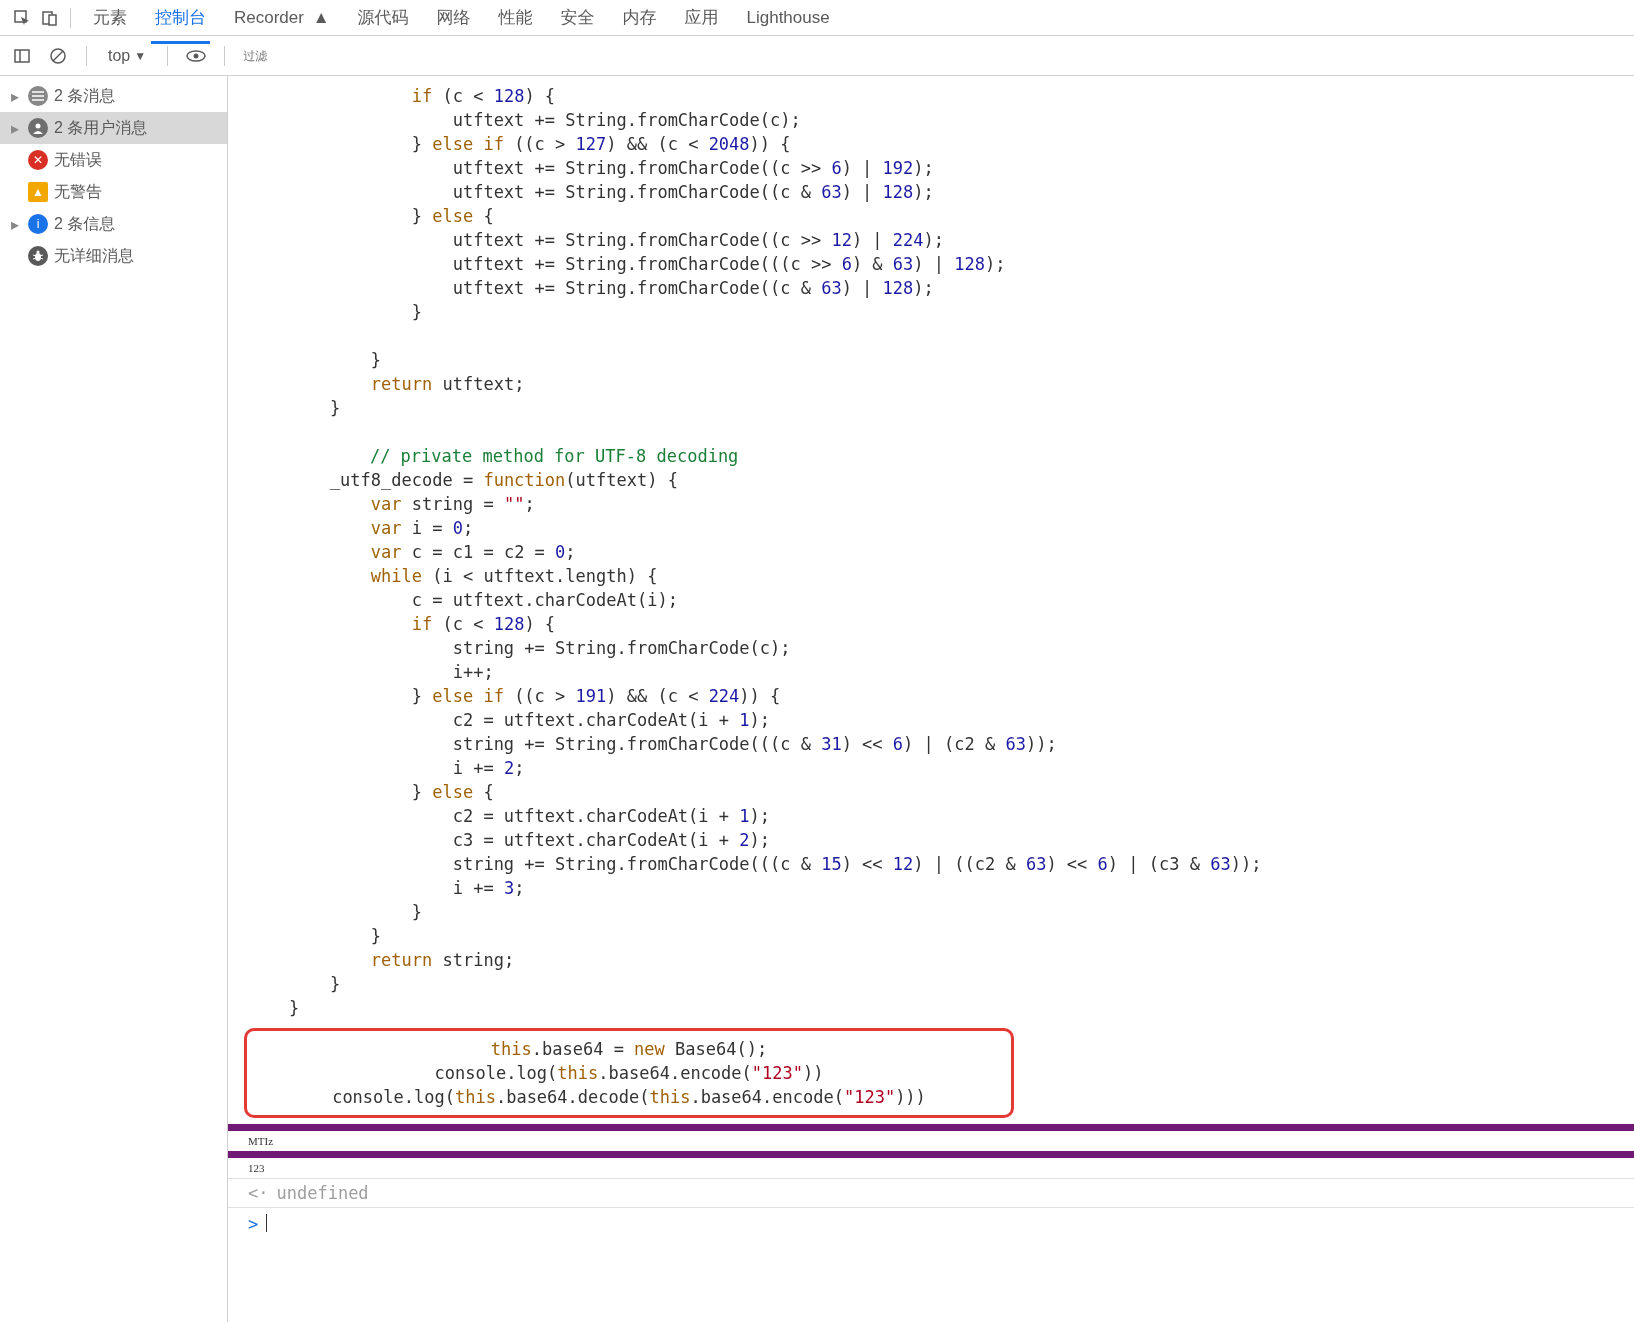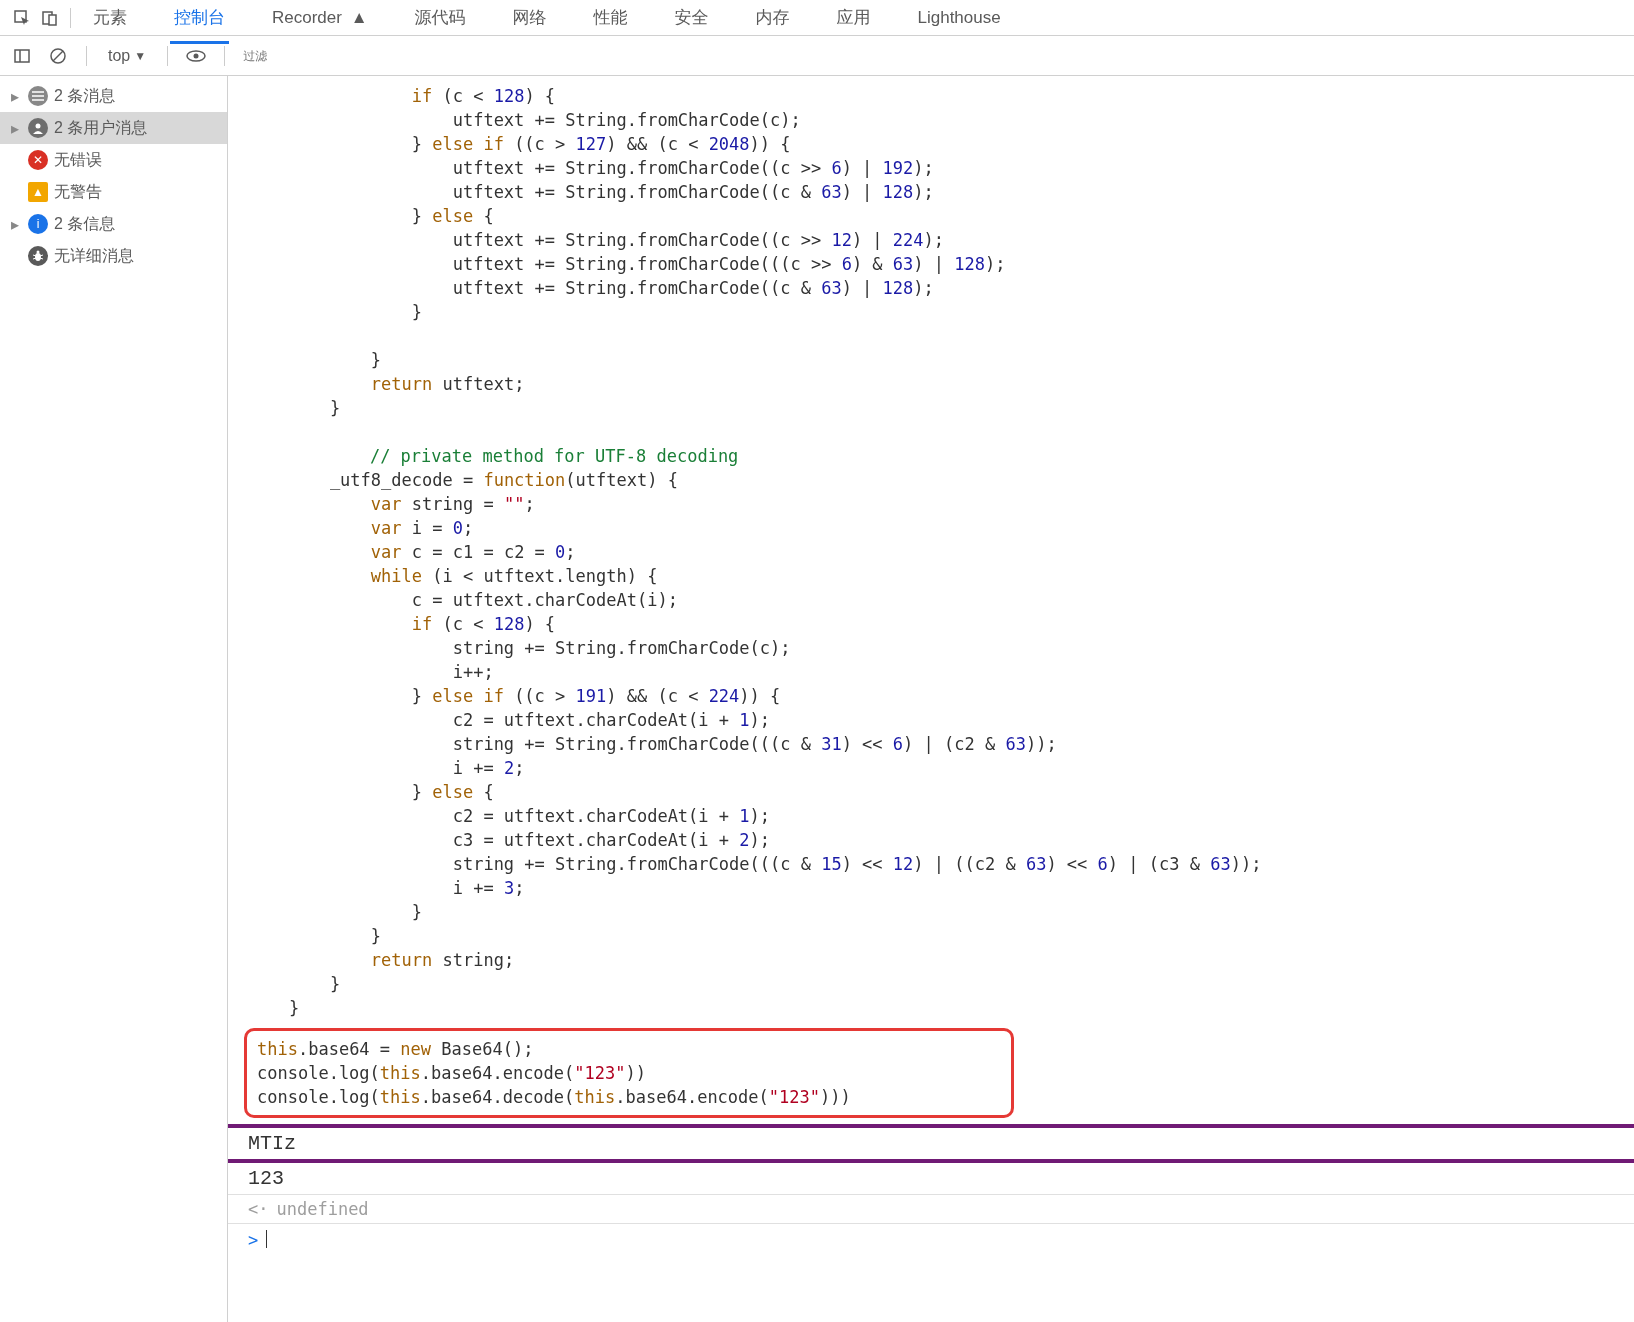--- a/index.html
+++ b/index.html
@@ -22,21 +22,21 @@
 .top-toolbar .icon-btn {
   width: 28px; height: 28px;
   display: flex; align-items: center; justify-content: center;
   color: #5a5a5a;
   cursor: pointer;
 }
 .top-toolbar .tabs {
   display: flex;
   align-items: center;
   margin-left: 12px;
-  gap: 39px;
+  gap: 20px;
 }
 .top-toolbar .tab {
   padding: 6px 4px;
   color: #5a5a5a;
   cursor: pointer;
   font-size: 17px;
 }
 .top-toolbar .tab.active {
   color: #1a73e8;
   border-bottom: 3px solid #1a73e8;
@@ -126,27 +126,28 @@
 .kw { color:#a16207; }
 .str { color:#b00020; }
 .num { color:#1a1aa6; }
 .com { color:#1a7f37;margin-left:40px; }
 .highlight-box {
   border:3px solid #e53935;
   border-radius:10px;
   margin: 4px 33px 6px 16px;
   padding: 6px 10px;
   width: 770px;
+  text-align: center;
 }
 .highlight-box .line { font-family:Consolas,Menlo,monospace; font-size:17px; line-height:24px; white-space:pre; }
 .output-row {
-  border-top:4px solid #701a75;
+  border-top:7px solid #701a75;
   padding: 4px 20px;
-  font-family:Liberation Mono, monospace;
-  font-size:20px;
+  font-family:Liberation Serif, serif;
+  font-size:11px;
   color:#333;
 }
 .undef-row {
   border-top:1px solid #e0e0e0;
   padding: 4px 20px;
   font-family:Consolas,Menlo,monospace;
   font-size:17px;
   color:#9e9e9e;
   display:flex;
   gap:8px;

